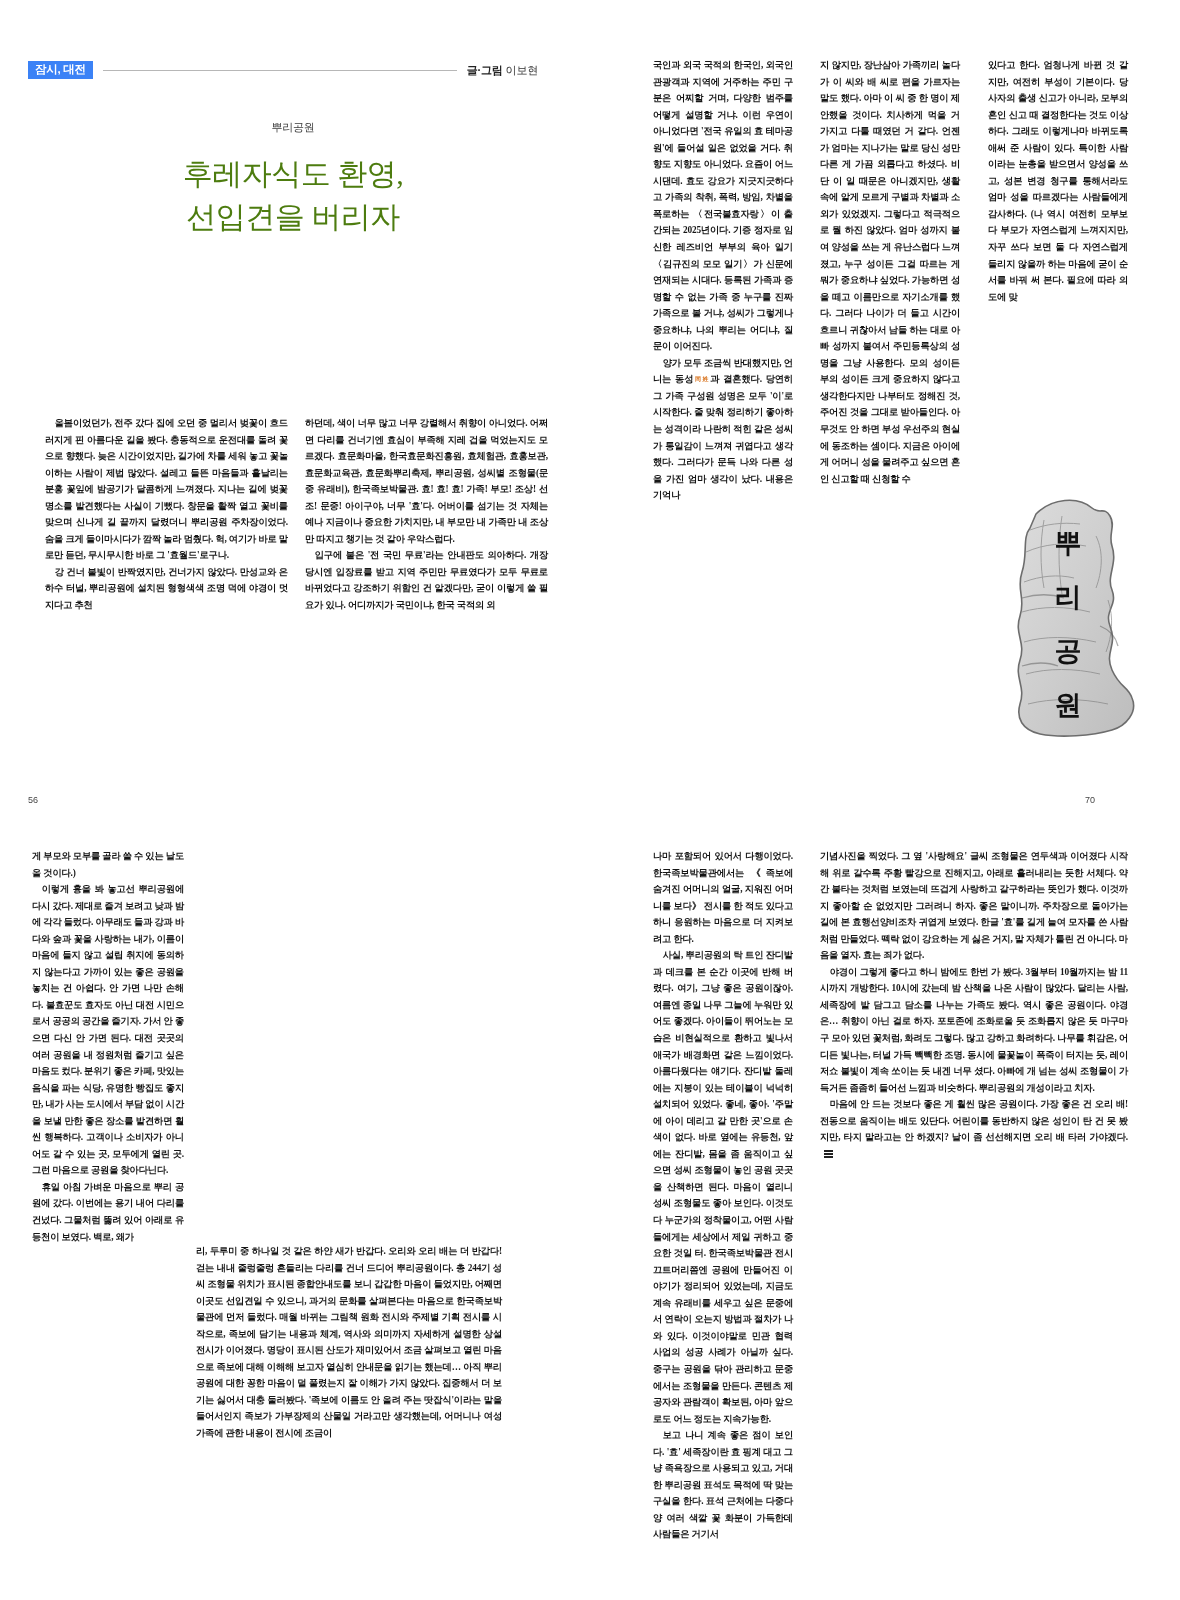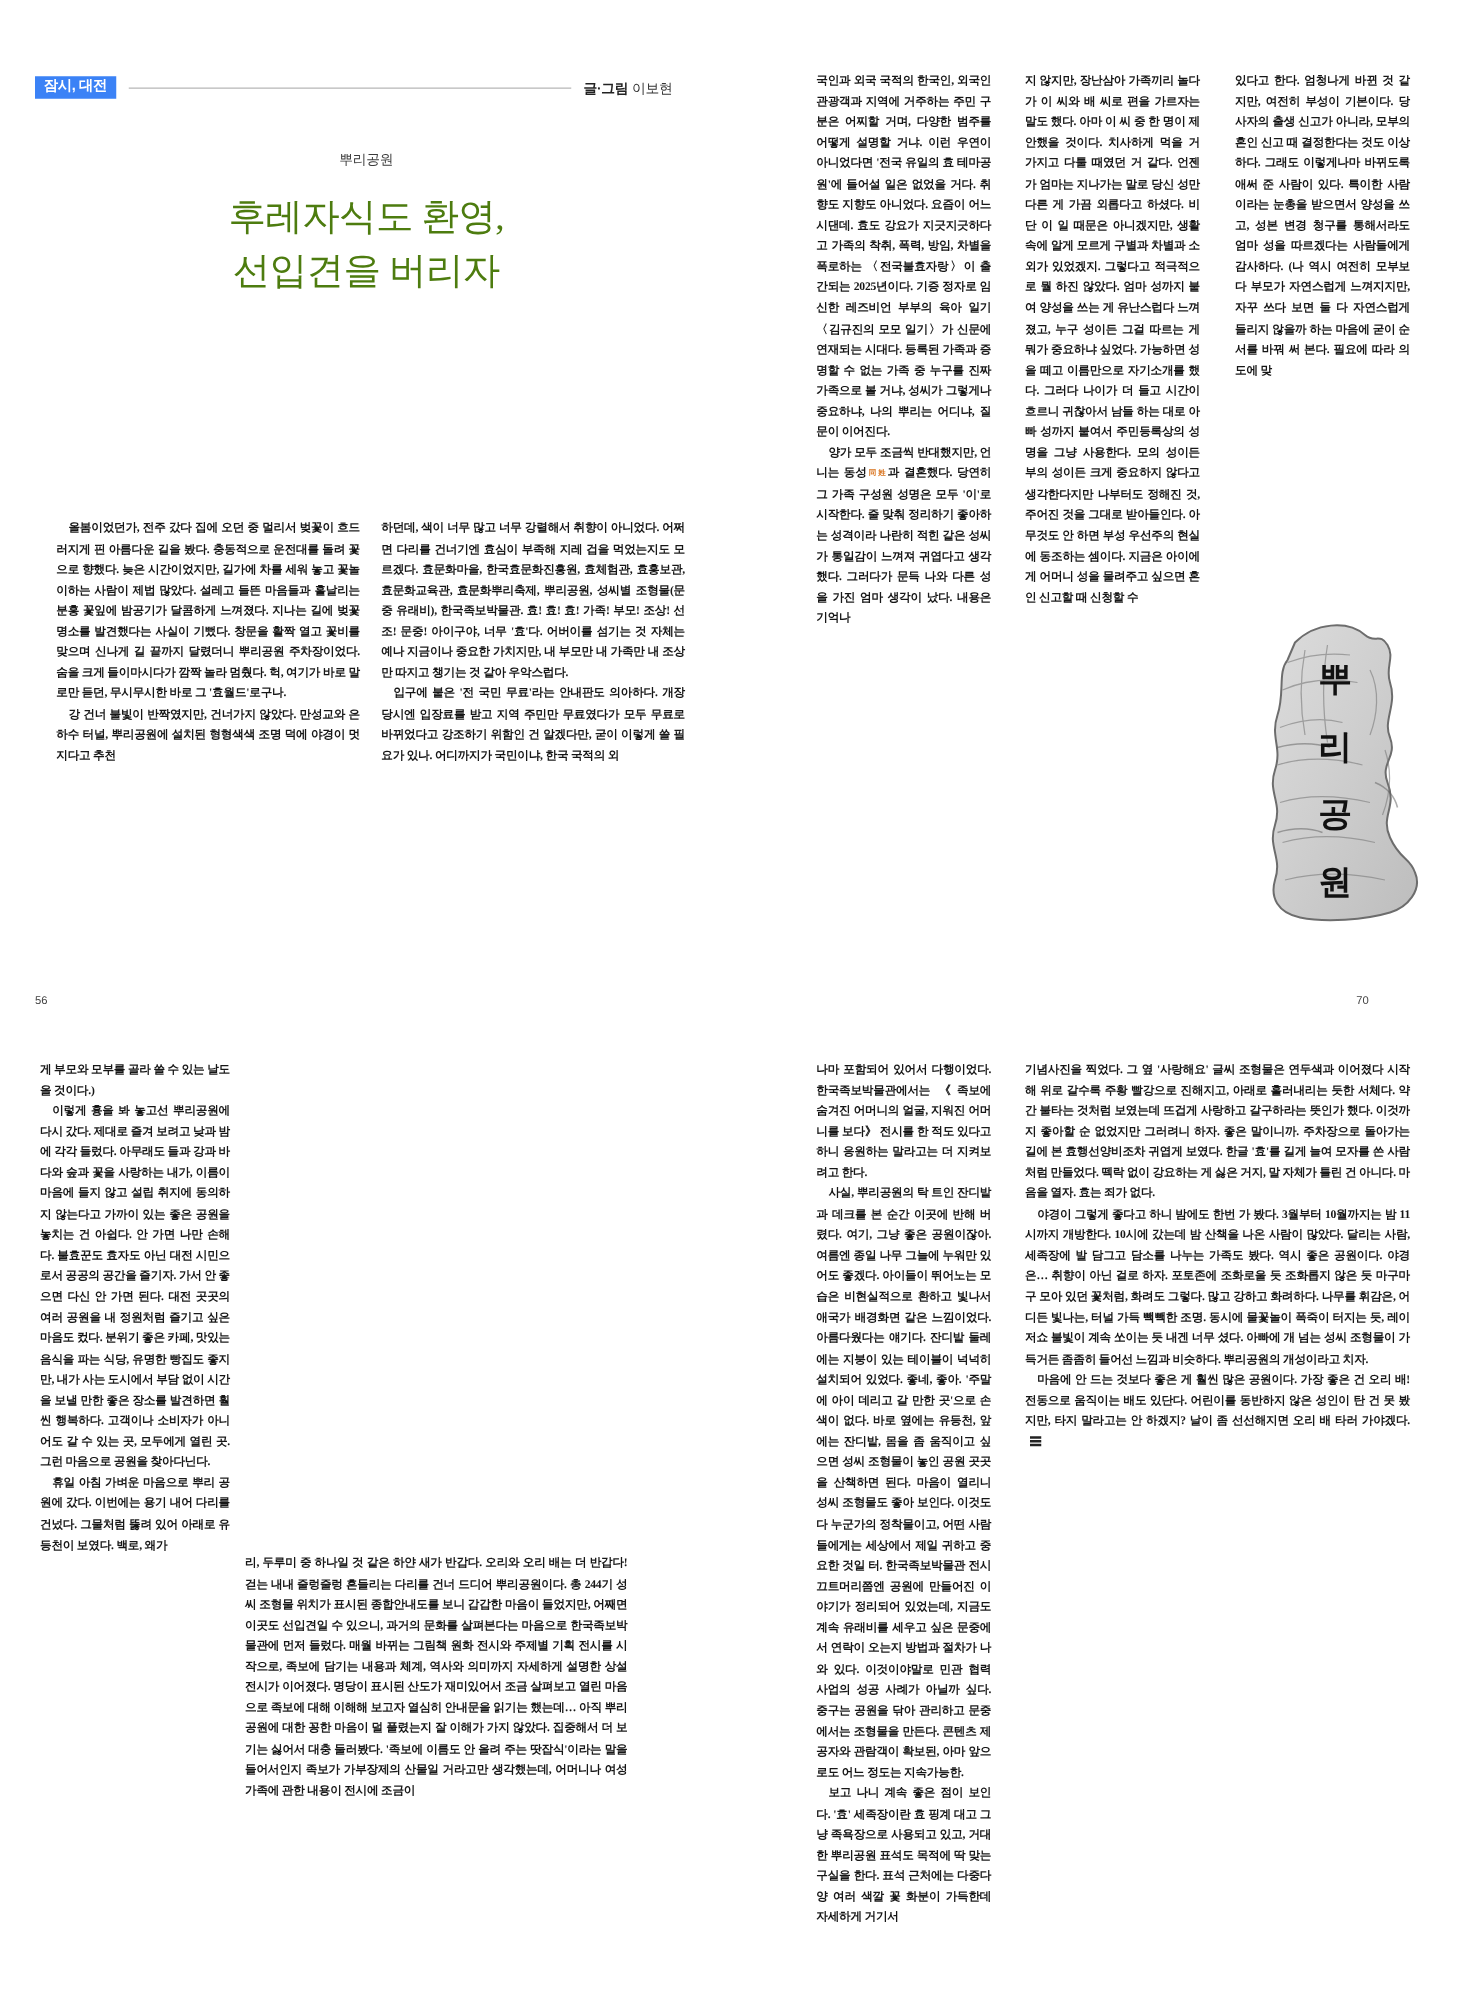--- a/index.html
+++ b/index.html
@@ -253,23 +253,23 @@
       <p class="noindent">게 부모와 모부를 골라 쓸 수 있는 날도 올 것이다.)</p>
       <p class="indent">이렇게 흉을 봐 놓고선 뿌리공원에 다시 갔다. 제대로 즐겨 보려고 낮과 밤에 각각 들렀다. 아무래도 들과 강과 바다와 숲과 꽃을 사랑하는 내가, 이름이 마음에 들지 않고 설립 취지에 동의하지 않는다고 가까이 있는 좋은 공원을 놓치는 건 아쉽다. 안 가면 나만 손해다. 불효꾼도 효자도 아닌 대전 시민으로서 공공의 공간을 즐기자. 가서 안 좋으면 다신 안 가면 된다. 대전 곳곳의 여러 공원을 내 정원처럼 즐기고 싶은 마음도 컸다. 분위기 좋은 카페, 맛있는 음식을 파는 식당, 유명한 빵집도 좋지만, 내가 사는 도시에서 부담 없이 시간을 보낼 만한 좋은 장소를 발견하면 훨씬 행복하다. 고객이나 소비자가 아니어도 갈 수 있는 곳, 모두에게 열린 곳. 그런 마음으로 공원을 찾아다닌다.</p>
       <p class="indent">휴일 아침 가벼운 마음으로 뿌리 공원에 갔다. 이번에는 용기 내어 다리를 건넜다. 그물처럼 뚫려 있어 아래로 유등천이 보였다. 백로, 왜가</p>
     </div>
 
     <div class="col" id="col-d2" style="left:196px; top:413px; width:306px;">
       <p class="noindent">리, 두루미 중 하나일 것 같은 하얀 새가 반갑다. 오리와 오리 배는 더 반갑다! 걷는 내내 줄렁줄렁 흔들리는 다리를 건너 드디어 뿌리공원이다. 총 244기 성씨 조형물 위치가 표시된 종합안내도를 보니 갑갑한 마음이 들었지만, 어째면 이곳도 선입견일 수 있으니, 과거의 문화를 살펴본다는 마음으로 한국족보박물관에 먼저 들렀다. 매월 바뀌는 그림책 원화 전시와 주제별 기획 전시를 시작으로, 족보에 담기는 내용과 체계, 역사와 의미까지 자세하게 설명한 상설 전시가 이어졌다. 명당이 표시된 산도가 재미있어서 조금 살펴보고 열린 마음으로 족보에 대해 이해해 보고자 열심히 안내문을 읽기는 했는데… 아직 뿌리공원에 대한 꽁한 마음이 덜 풀렸는지 잘 이해가 가지 않았다. 집중해서 더 보기는 싫어서 대충 둘러봤다. '족보에 이름도 안 올려 주는 땃잡식'이라는 말을 들어서인지 족보가 가부장제의 산물일 거라고만 생각했는데, 어머니나 여성 가족에 관한 내용이 전시에 조금이</p>
     </div>
 
     <div class="col" id="col-d3" style="left:653px; top:18px; width:140px;">
-      <p class="noindent">나마 포함되어 있어서 다행이었다. 한국족보박물관에서는 《족보에 숨겨진 어머니의 얼굴, 지워진 어머니를 보다》 전시를 한 적도 있다고 하니 응원하는 말라고는 더 지켜보려고 한다.</p>
+      <p class="noindent">나마 포함되어 있어서 다행이었다. 한국족보박물관에서는 《족보에 숨겨진 어머니의 얼굴, 지워진 어머니를 보다》 전시를 한 적도 있다고 하니 응원하는 마음으로 더 지켜보려고 한다.</p>
       <p class="indent">사실, 뿌리공원의 탁 트인 잔디밭과 데크를 본 순간 이곳에 반해 버렸다. 여기, 그냥 좋은 공원이잖아. 여름엔 종일 나무 그늘에 누워만 있어도 좋겠다. 아이들이 뛰어노는 모습은 비현실적으로 환하고 빛나서 애국가 배경화면 같은 느낌이었다. 아름다웠다는 얘기다. 잔디밭 둘레에는 지붕이 있는 테이블이 넉넉히 설치되어 있었다. 좋네, 좋아. '주말에 아이 데리고 갈 만한 곳'으로 손색이 없다. 바로 옆에는 유등천, 앞에는 잔디밭, 몸을 좀 움직이고 싶으면 성씨 조형물이 놓인 공원 곳곳을 산책하면 된다. 마음이 열리니 성씨 조형물도 좋아 보인다. 이것도 다 누군가의 정착물이고, 어떤 사람들에게는 세상에서 제일 귀하고 중요한 것일 터. 한국족보박물관 전시 끄트머리쯤엔 공원에 만들어진 이야기가 정리되어 있었는데, 지금도 계속 유래비를 세우고 싶은 문중에서 연락이 오는지 방법과 절차가 나와 있다. 이것이야말로 민관 협력 사업의 성공 사례가 아닐까 싶다. 중구는 공원을 닦아 관리하고 문중에서는 조형물을 만든다. 콘텐츠 제공자와 관람객이 확보된, 아마 앞으로도 어느 정도는 지속가능한.</p>
-      <p class="indent">보고 나니 계속 좋은 점이 보인다. '효' 세족장이란 효 핑계 대고 그냥 족욕장으로 사용되고 있고, 거대한 뿌리공원 표석도 목적에 딱 맞는 구실을 한다. 표석 근처에는 다중다양 여러 색깔 꽃 화분이 가득한데 자세하게 거기서</p>
+      <p class="indent">보고 나니 계속 좋은 점이 보인다. '효' 세족장이란 효 핑계 대고 그냥 족욕장으로 사용되고 있고, 거대한 뿌리공원 표석도 목적에 딱 맞는 구실을 한다. 표석 근처에는 다중다양 여러 색깔 꽃 화분이 가득한데 사람들은 거기서</p>
     </div>
 
     <div class="col" id="col-d4" style="left:820px; top:18px; width:308px;">
       <p class="noindent">기념사진을 찍었다. 그 옆 '사랑해요' 글씨 조형물은 연두색과 이어졌다 시작해 위로 갈수록 주황 빨강으로 진해지고, 아래로 흘러내리는 듯한 서체다. 약간 불타는 것처럼 보였는데 뜨겁게 사랑하고 갈구하라는 뜻인가 했다. 이것까지 좋아할 순 없었지만 그러려니 하자. 좋은 말이니까. 주차장으로 돌아가는 길에 본 효행선양비조차 귀엽게 보였다. 한글 '효'를 길게 늘여 모자를 쓴 사람처럼 만들었다. 떽락 없이 강요하는 게 싫은 거지, 말 자체가 틀린 건 아니다. 마음을 열자. 효는 죄가 없다.</p>
       <p class="indent">야경이 그렇게 좋다고 하니 밤에도 한번 가 봤다. 3월부터 10월까지는 밤 11시까지 개방한다. 10시에 갔는데 밤 산책을 나온 사람이 많았다. 달리는 사람, 세족장에 발 담그고 담소를 나누는 가족도 봤다. 역시 좋은 공원이다. 야경은… 취향이 아닌 걸로 하자. 포토존에 조화로울 듯 조화롭지 않은 듯 마구마구 모아 있던 꽃처럼, 화려도 그렇다. 많고 강하고 화려하다. 나무를 휘감은, 어디든 빛나는, 터널 가득 빽빽한 조명. 동시에 물꽃놀이 폭죽이 터지는 듯, 레이저쇼 불빛이 계속 쏘이는 듯 내겐 너무 셨다. 아빠에 개 넘는 성씨 조형물이 가득거든 좀좀히 들어선 느낌과 비슷하다. 뿌리공원의 개성이라고 치자.</p>
       <p class="indent"><span>마음에 안 드는 것보다 좋은 게 훨씬 많은 공원이다. 가장 좋은 건 오리 배! 전동으로 움직이는 배도 있단다. 어린이를 동반하지 않은 성인이 탄 건 못 봤지만, 타지 말라고는 안 하겠지? 날이 좀 선선해지면 오리 배 타러 가야겠다.</span><span class="end-mark"></span></p>
     </div>
 
   </div>
 </div>

